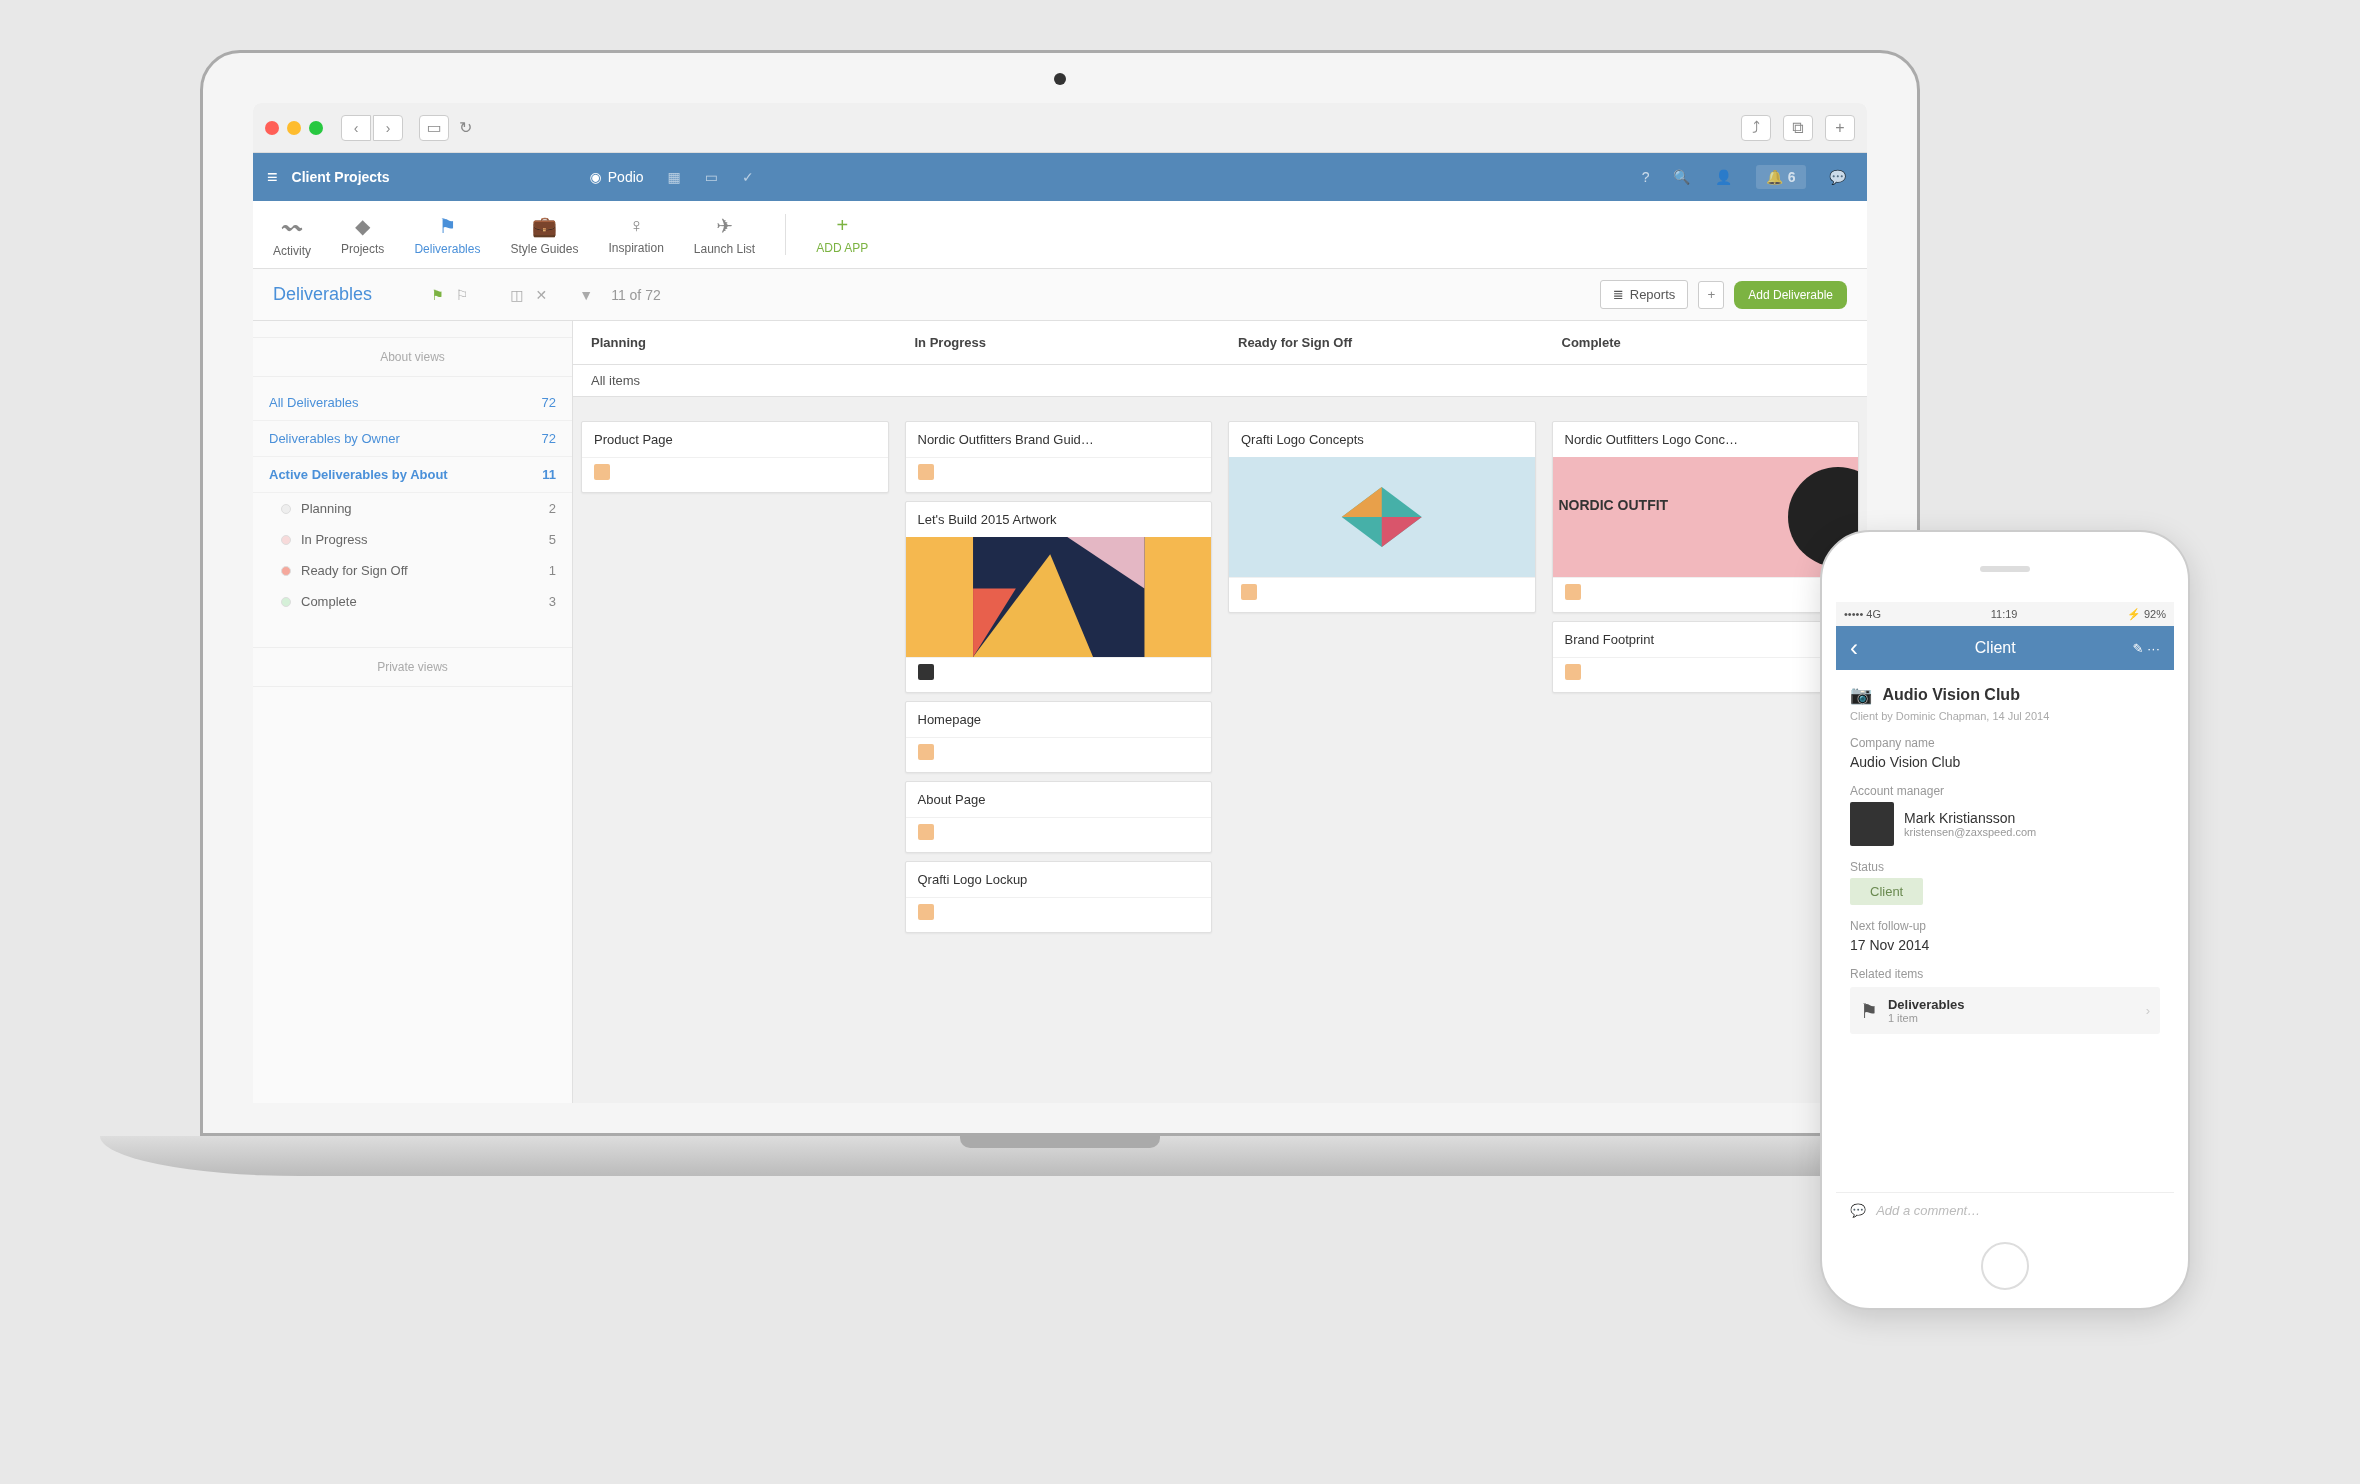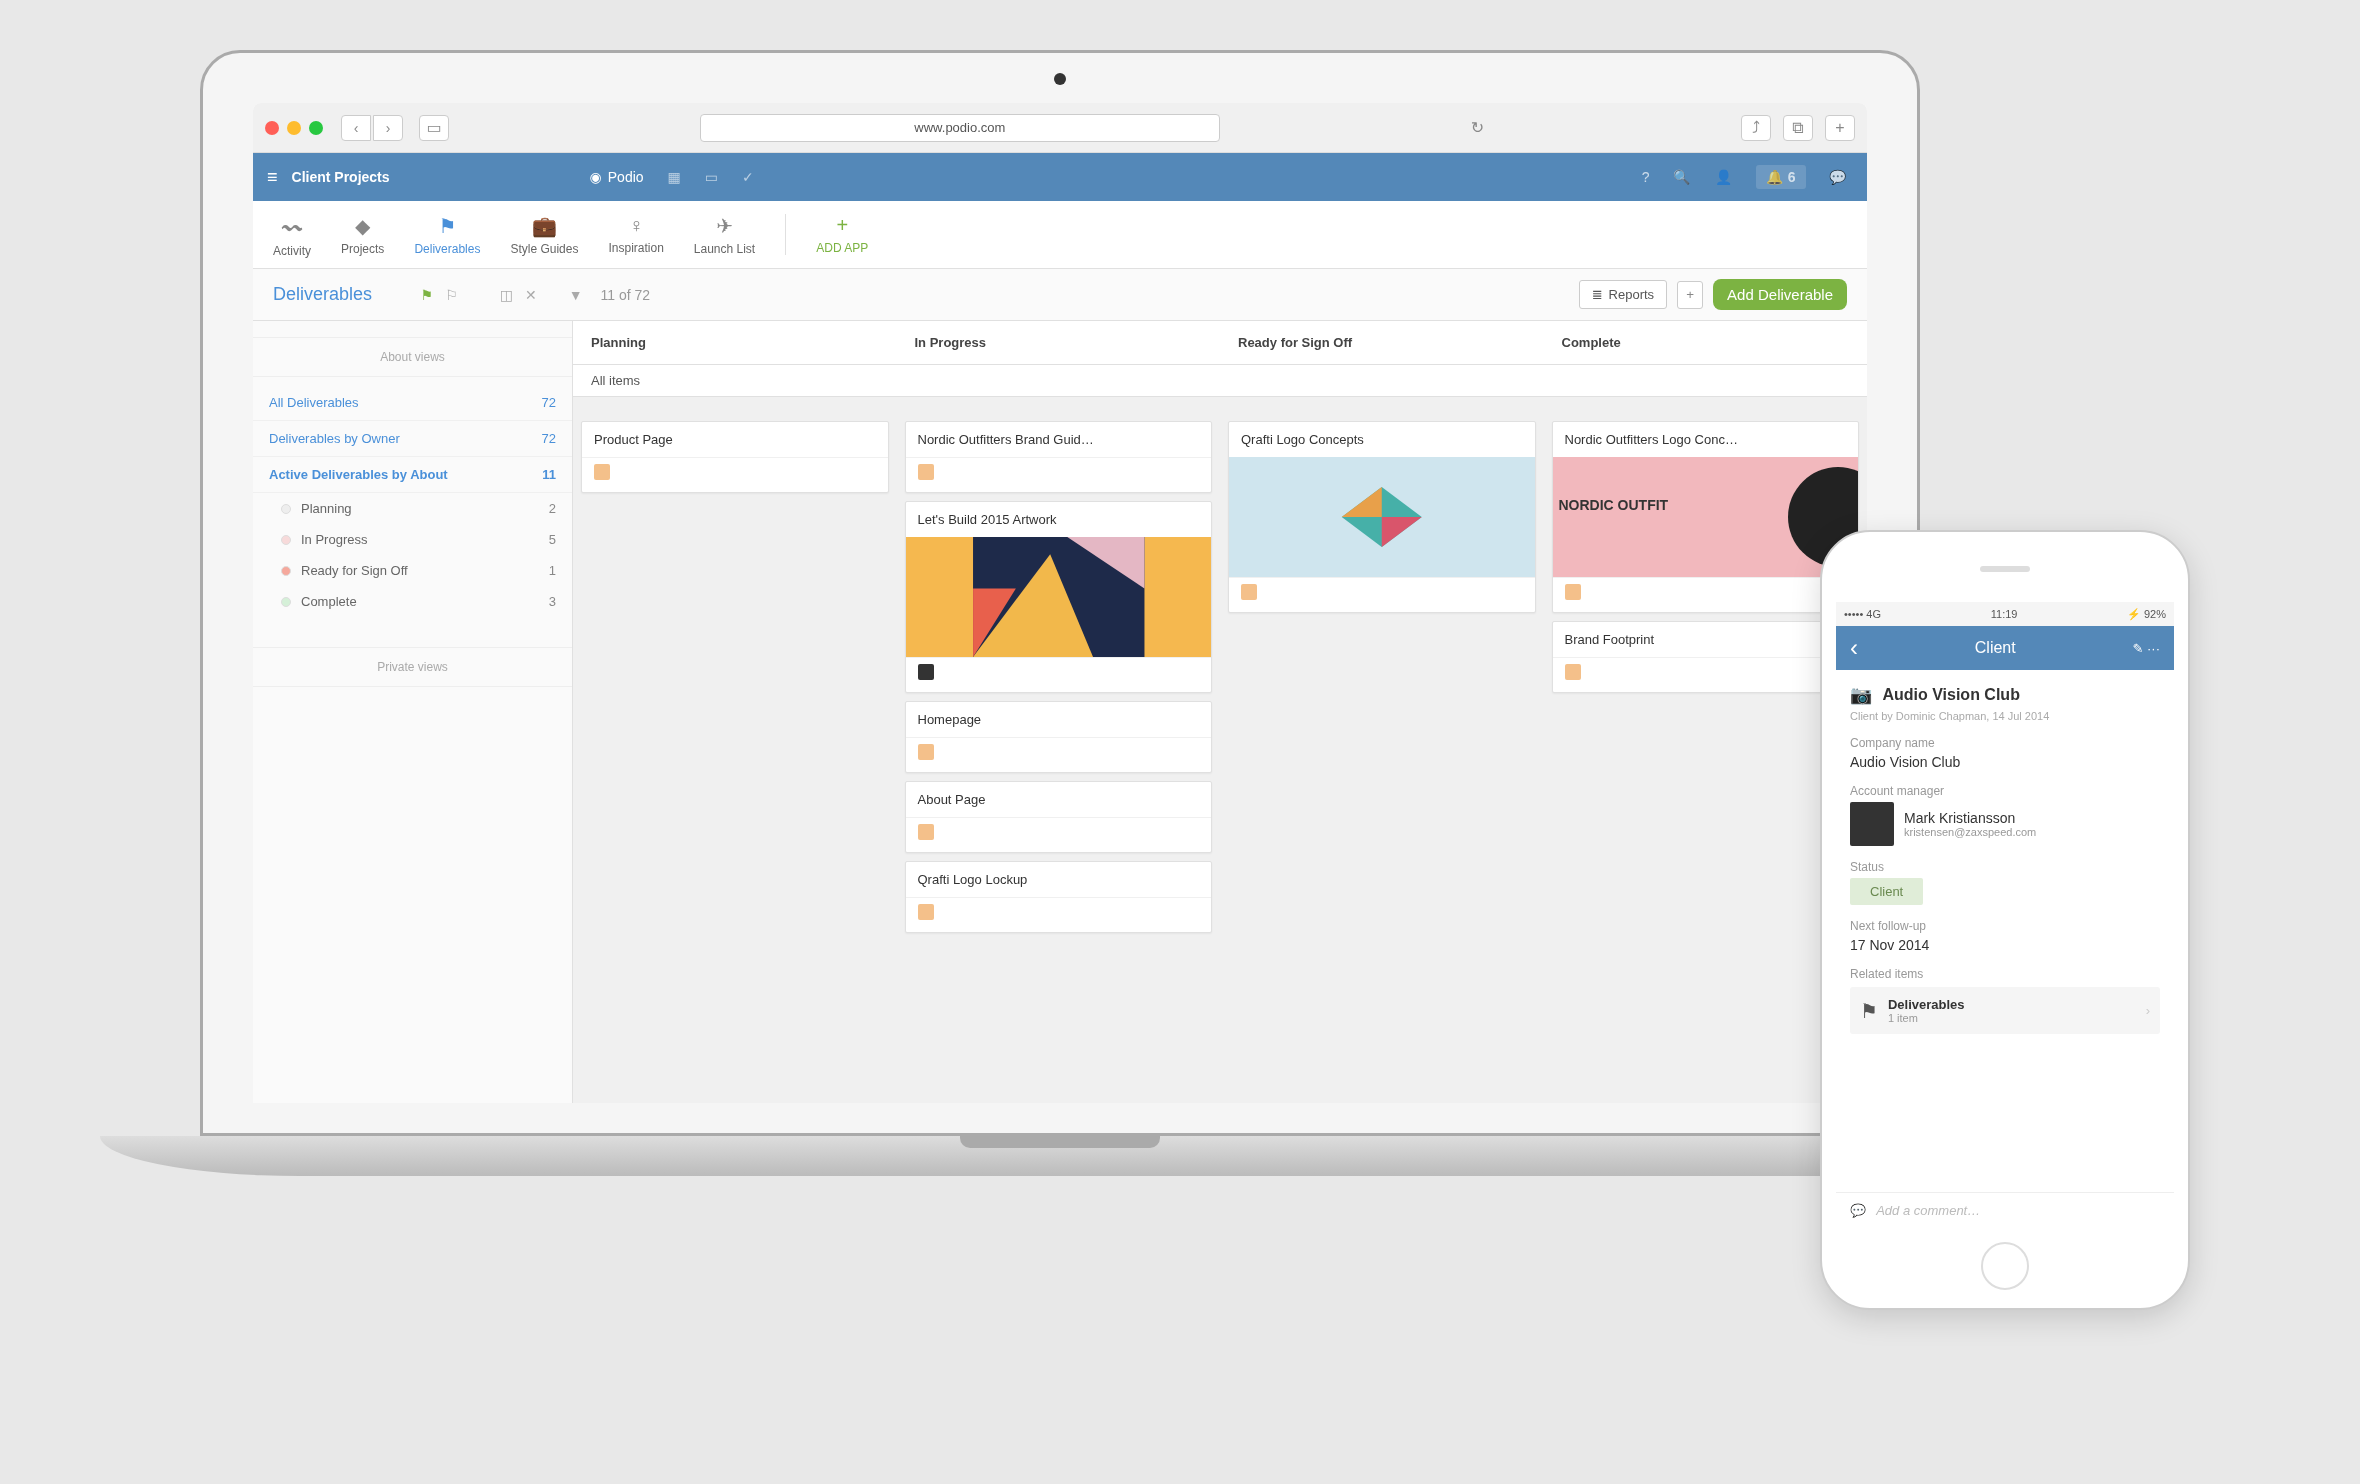--- a/index.html
+++ b/index.html
@@ -45,21 +45,21 @@
 
 
 .toolbar { background:#fafafa; height:52px; display:flex; align-items:center; padding:0 20px; border-bottom:1px solid #e0e0e0; }
 .section-title { color:#4a90d9; font-size:18px; }
 .tool-icons { display:flex; gap:12px; color:#aaa; margin-left:auto; position:relative; left:-440px; }
 .tool-icons span { font-size:14px; }
 .count-text { color:#999; font-size:13px; margin-left:6px; }
 .toolbar-right { margin-left:auto; display:flex; align-items:center; gap:10px; }
 .btn-reports { background:#fff; border:1px solid #ccc; padding:6px 12px; font-size:13px; color:#555; border-radius:3px; display:flex; align-items:center; gap:6px; }
 .btn-plus { background:#fff; border:1px solid #ccc; width:26px; height:28px; border-radius:3px; color:#888; display:flex; align-items:center; justify-content:center; }
-.btn-add { background:#7cb342; color:#fff; border:none; padding:7px 14px; font-size:15px; border-radius:8px; }
+.btn-add { background:#7cb342; color:#fff; border:none; padding:7px 14px; font-size:12px; border-radius:8px; }
 
 
 .main { flex:1; display:flex; overflow:hidden; }
 
 
 .sidebar { width:320px; background:#fafafa; border-right:1px solid #e0e0e0; padding:16px 0; font-size:13px; overflow:hidden; }
 .views-header { text-align:center; color:#aaa; font-size:12px; padding:12px 0; border-top:1px solid #eee; border-bottom:1px solid #eee; margin-bottom:8px; }
 .view-item { display:flex; justify-content:space-between; padding:10px 16px; color:#4a90d9; border-bottom:1px solid #f0f0f0; }
 .view-item .cnt { color:#4a90d9; }
 .view-item.sel { font-weight:600; }
@@ -115,21 +115,20 @@
         <div class="traffic">
           <div class="dot red"></div>
           <div class="dot yellow"></div>
           <div class="dot green"></div>
         </div>
         <div class="nav-btns">
           <div class="nav-btn">‹</div>
           <div class="nav-btn">›</div>
         </div>
         <div class="side-btn">▭</div>
-        <div class="url-bar">www.podio.com</div>
         <span style="color:#888">↻</span>
         <div class="right-btns">
           <div class="side-btn">⤴</div>
           <div class="side-btn">⧉</div>
           <div class="side-btn">+</div>
         </div>
       </div>
 
       <div class="podio-top">
         <span class="hamburger">≡</span>

